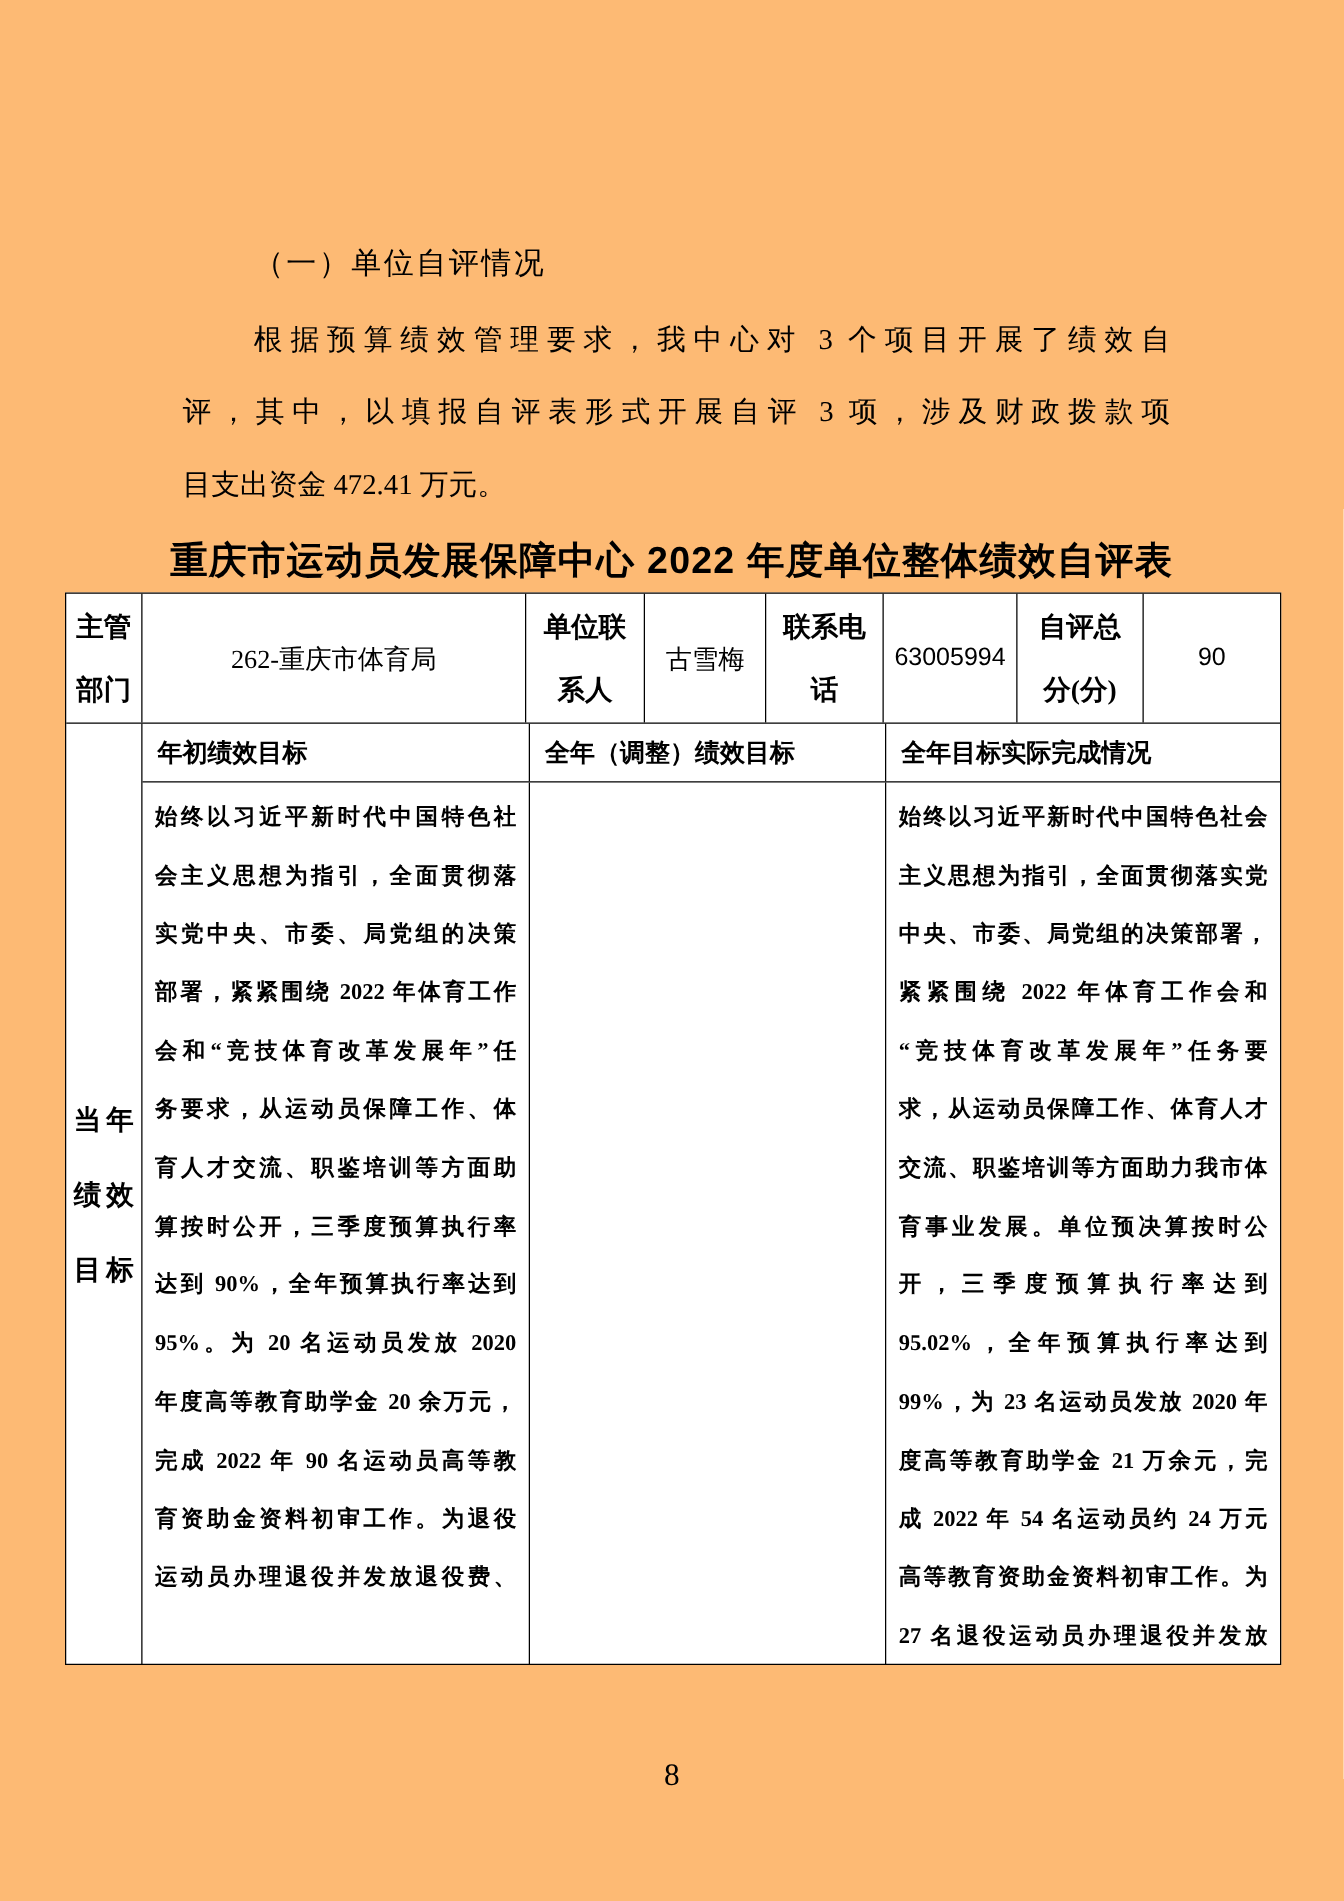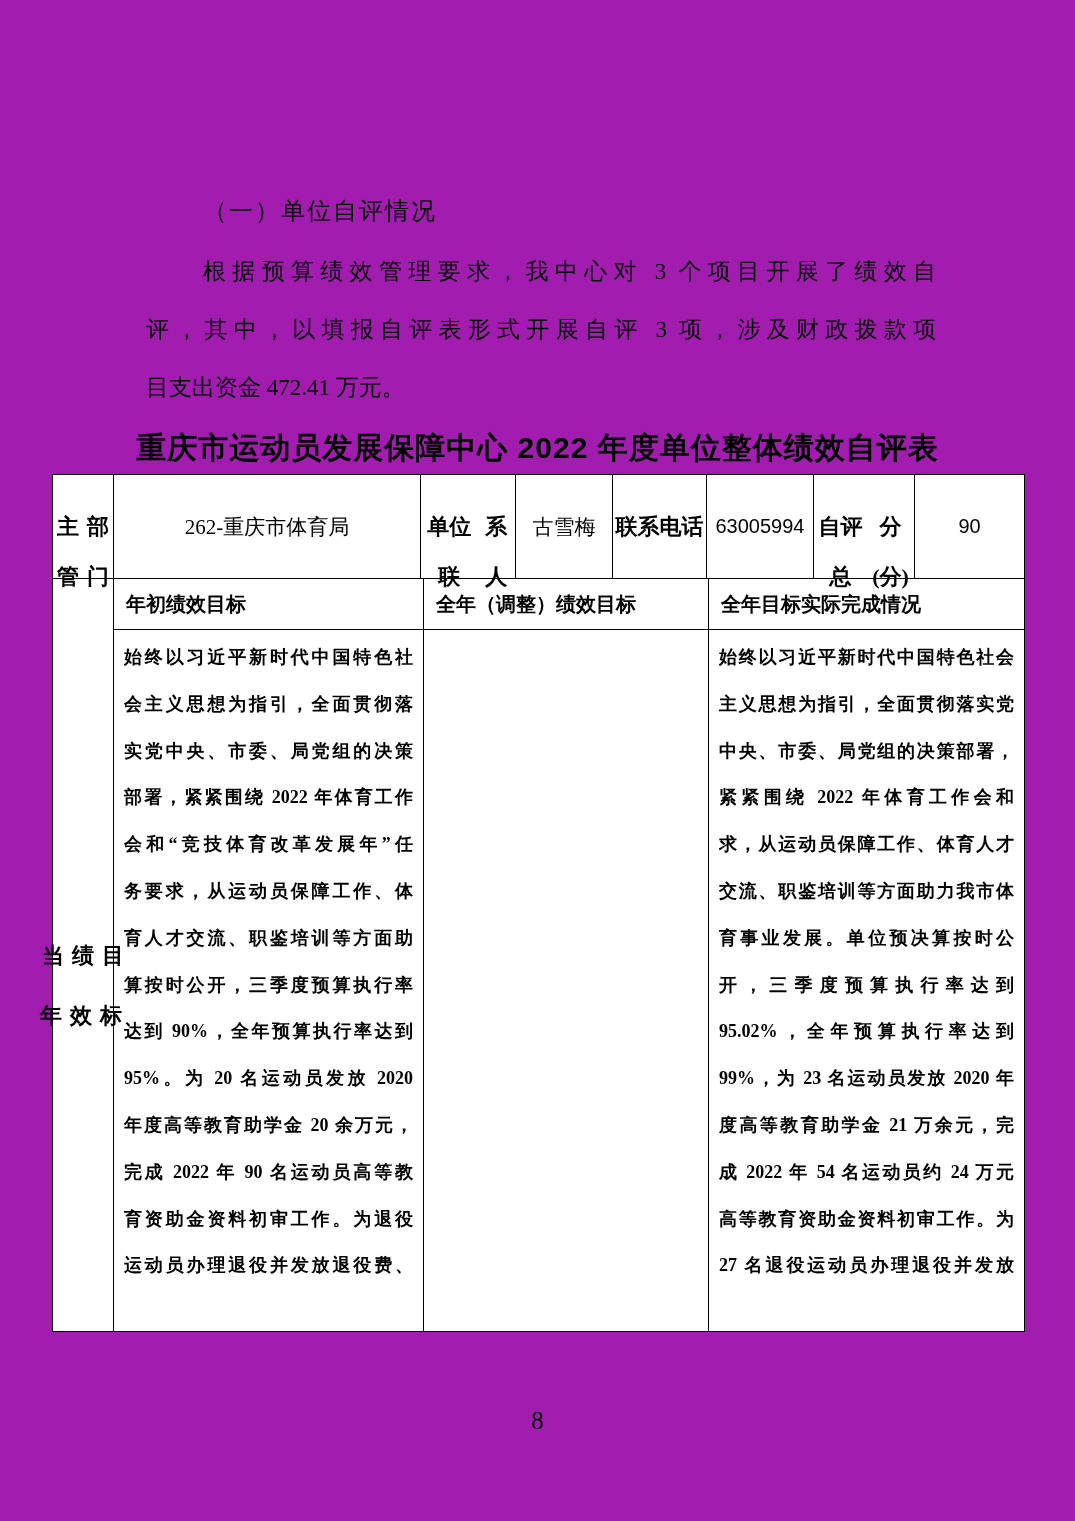--- a/index.html
+++ b/index.html
@@ -3,21 +3,21 @@
 <meta charset="utf-8">
 <style>
   html, body {
     margin: 0; padding: 0;
     background: #ffffff;
   }
   .page {
     position: relative;
     width: 1075px;
     height: 1521px;
-    background: #a21caf;
+    background: #fdba74;
     color: #000000;
     font-family: "Liberation Serif", "DejaVu Serif", serif;
     overflow: hidden;
   }
 
   
   .heading {
     position: absolute;
     left: 203px; top: 194px;
     font-size: 24px;
@@ -67,21 +67,21 @@
 
   
   .row1 {
     display: flex;
     height: 103px;
     border-bottom: 1px solid #000;
   }
   .row1 .cell {
     border-right: 1px solid #000;
     display: flex;
-    flex-direction: row;
+    flex-direction: column;
     align-items: center;
     justify-content: center;
   }
   .row1 .cell:last-child { border-right: none; }
   .c1 { width: 61px; }
   .c2 { width: 307px; }
   .c3 { width: 95px; }
   .c4 { width: 97px; }
   .c5 { width: 94px; }
   .c6 { width: 107px; }
@@ -97,21 +97,21 @@
   }
   .value-text { font-size: 21px; }
   .num { font-family: "Liberation Sans", "DejaVu Sans", sans-serif; font-size: 20px; }
 
   
   .lower { display: flex; height: 753px; }
   .rowlabel {
     width: 61px;
     border-right: 1px solid #000;
     display: flex;
-    flex-direction: row;
+    flex-direction: column;
     align-items: center;
     justify-content: center;
     font-family: Liberation Serif, serif;
   }
   .rowlbl-line {
     font-weight: bold;
     font-size: 22px;
     height: 60px;
     line-height: 60px;
     letter-spacing: 4px;
@@ -242,20 +242,21 @@
               <div class="body-line">完成 2022 年 90 名运动员高等教</div>
               <div class="body-line">育资助金资料初审工作。为退役</div>
               <div class="body-line">运动员办理退役并发放退役费、</div>
             </div>
           <div class="cell colB"></div>
           <div class="cell colC">
               <div class="body-line">始终以习近平新时代中国特色社会</div>
               <div class="body-line">主义思想为指引，全面贯彻落实党</div>
               <div class="body-line">中央、市委、局党组的决策部署，</div>
               <div class="body-line">紧紧围绕 2022 年体育工作会和</div>
+              <div class="body-line">“竞技体育改革发展年”任务要</div>
               <div class="body-line">求，从运动员保障工作、体育人才</div>
               <div class="body-line">交流、职鉴培训等方面助力我市体</div>
               <div class="body-line">育事业发展。单位预决算按时公</div>
               <div class="body-line">开，三季度预算执行率达到</div>
               <div class="body-line">95.02%，全年预算执行率达到</div>
               <div class="body-line">99%，为 23 名运动员发放 2020 年</div>
               <div class="body-line">度高等教育助学金 21 万余元，完</div>
               <div class="body-line">成 2022 年 54 名运动员约 24 万元</div>
               <div class="body-line">高等教育资助金资料初审工作。为</div>
               <div class="body-line">27 名退役运动员办理退役并发放</div>

